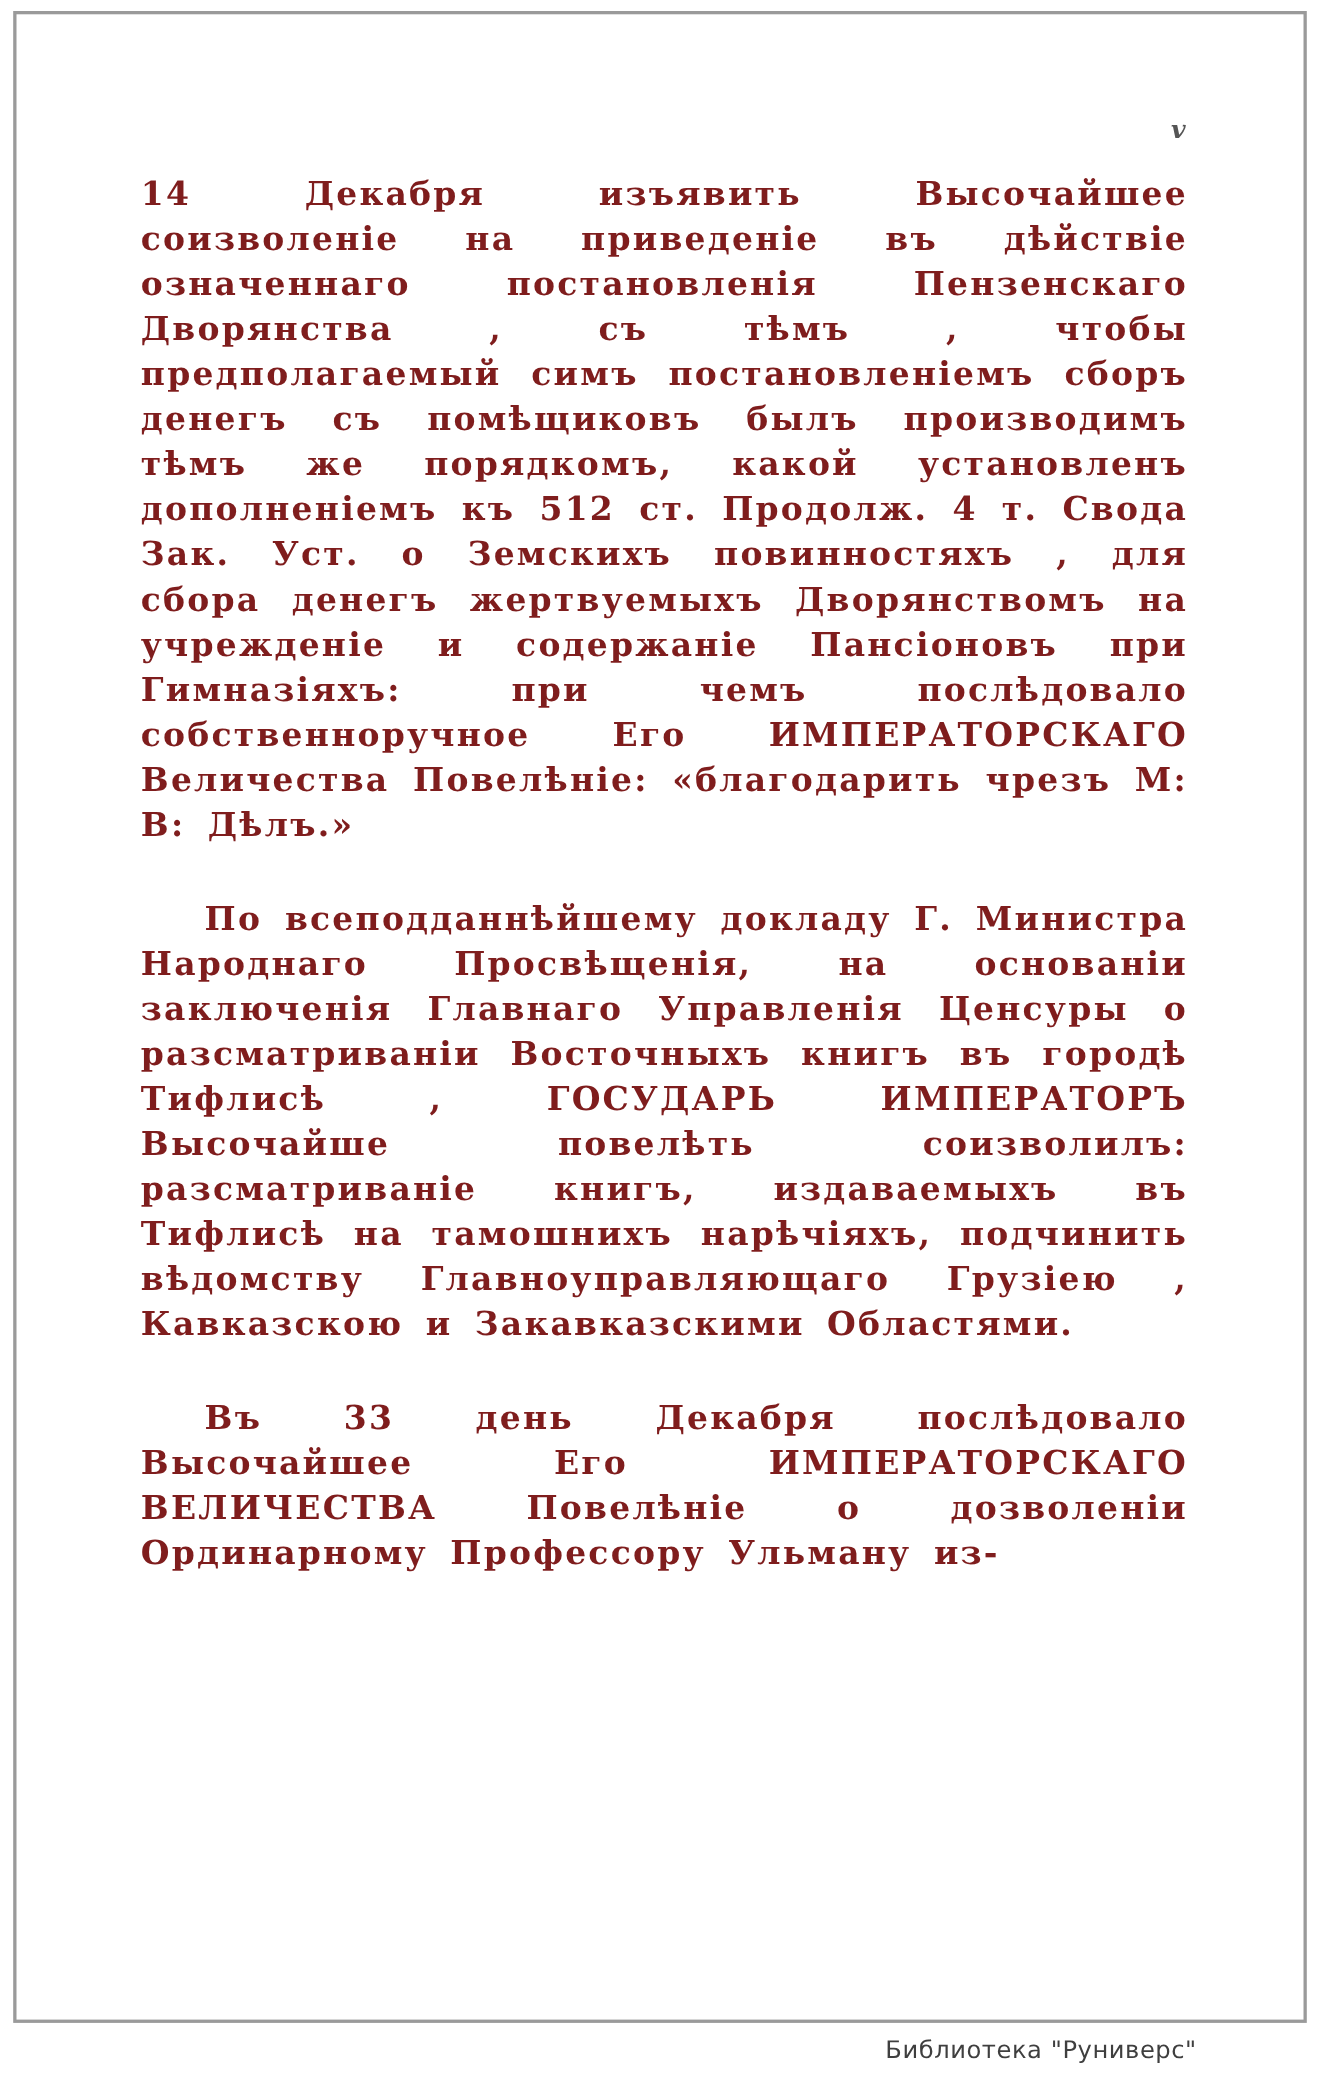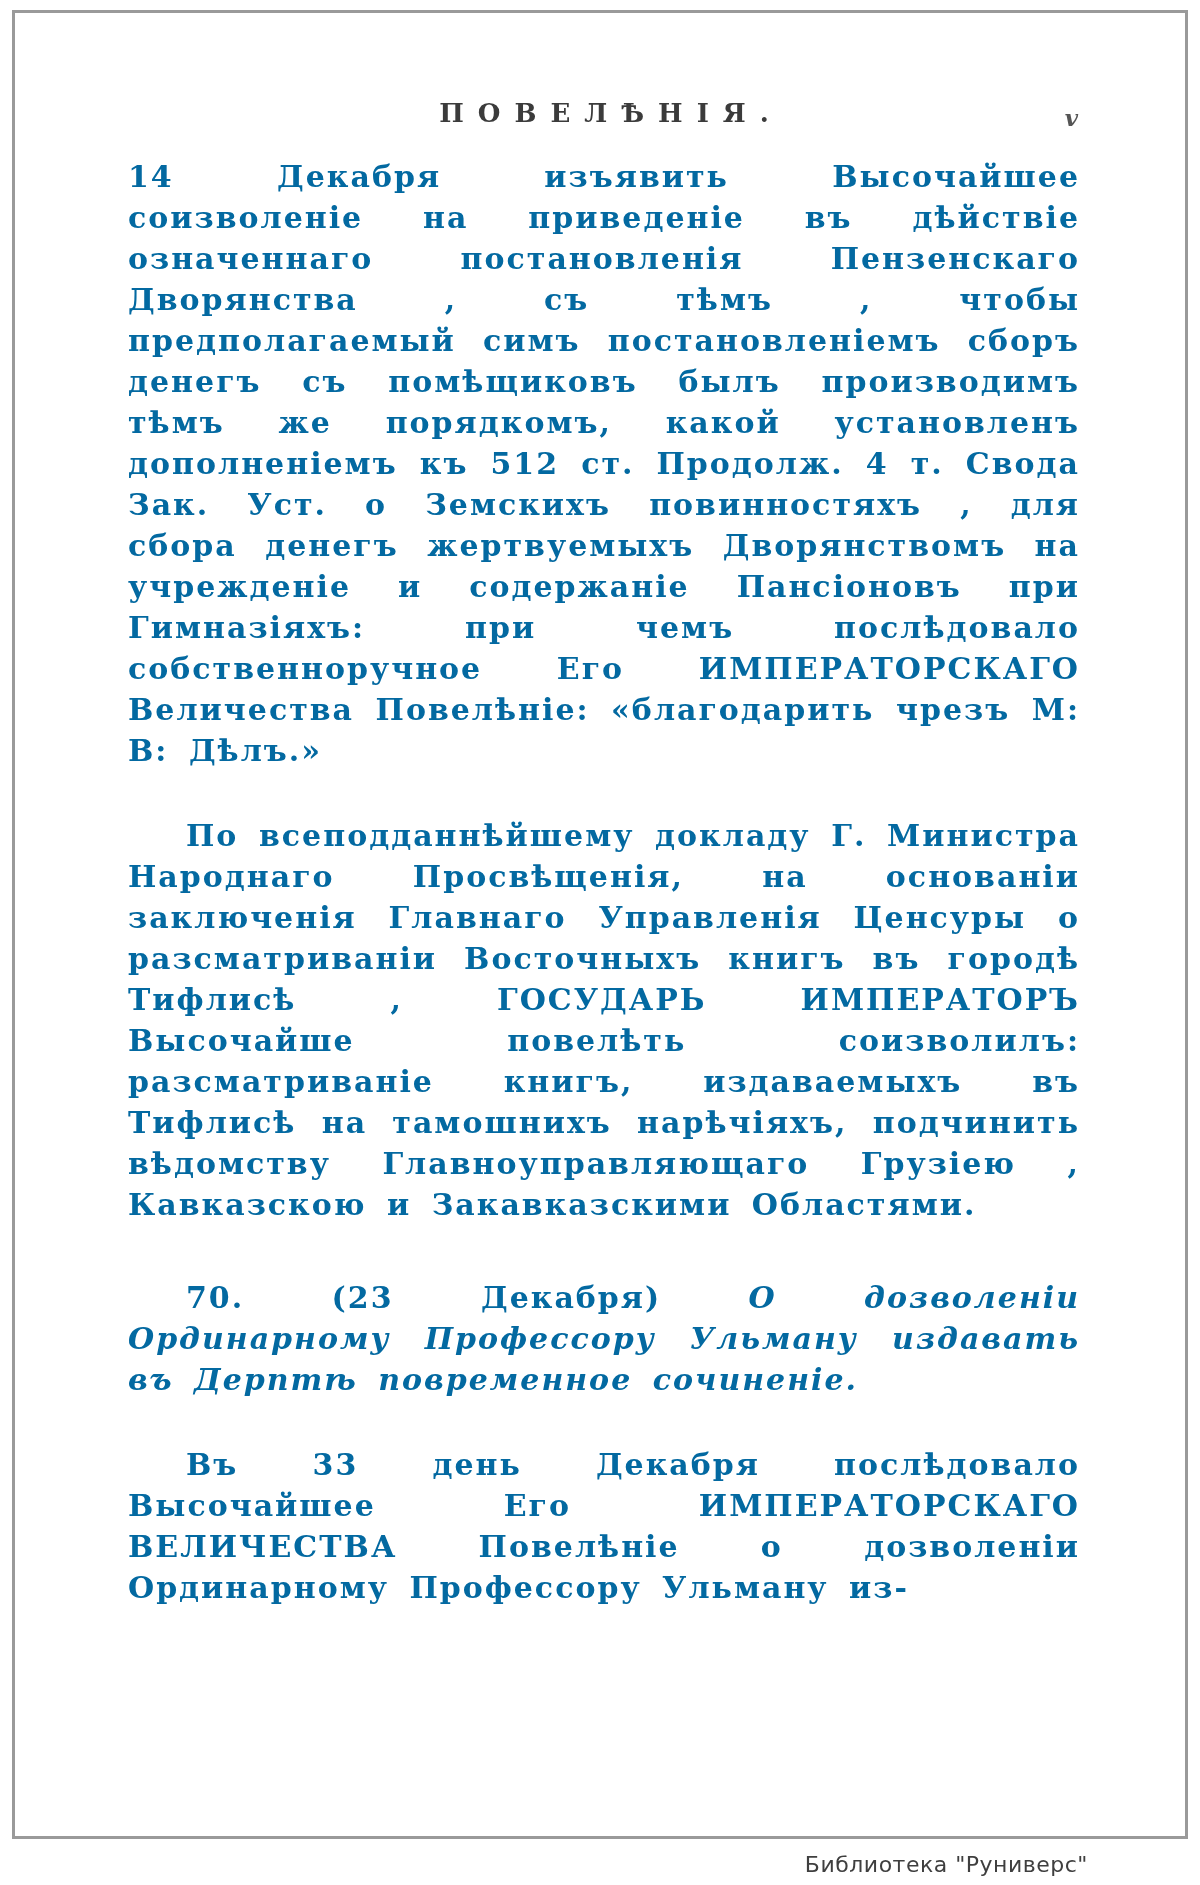--- a/index.html
+++ b/index.html
@@ -53,21 +53,21 @@
     color: #555555;
   }
   .para {
     font-size: 30px;
     line-height: 41px;
     font-weight: 700;
     letter-spacing: 2px;
     word-spacing: 8px;
     text-align: justify;
     margin: 0;
-    color: #0369a1;
+    color: #7f1d1d;
   }
   .para.indent {
     text-indent: 58px;
   }
   .section-heading {
     margin-top: 52px;
     text-indent: 58px;
   }
   .body-para {
     margin-top: 44px;
@@ -86,32 +86,30 @@
   }
 </style>
 </head>
 <body>
 
 <div class="scan-frame"></div>
 
 <div class="content">
 
   <header class="page-header">
-    <span class="running-title">ПОВЕЛѢНІЯ.</span>
     <span class="page-number">v</span>
   </header>
 
   <main>
 
     <p class="para">14 Декабря изъявить Высочайшее соизволеніе на приведеніе въ дѣйствіе означеннаго постановленія Пензенскаго Дворянства , съ тѣмъ , чтобы предполагаемый симъ постановленіемъ сборъ денегъ съ помѣщиковъ былъ производимъ тѣмъ же порядкомъ, какой установленъ дополненіемъ къ 512 ст. Продолж. 4 т. Свода Зак. Уст. о Земскихъ повинностяхъ , для сбора денегъ жертвуемыхъ Дворянствомъ на учрежденіе и содержаніе Пансіоновъ при Гимназіяхъ: при чемъ послѣдовало собственноручное Его ИМПЕРАТОРСКАГО Величества Повелѣніе: «благодарить чрезъ М: В: Дѣлъ.»</p>
 
 
     <p class="para indent body-para">По всеподданнѣйшему докладу Г. Министра Народнаго Просвѣщенія, на основаніи заключенія Главнаго Управленія Ценсуры о разсматриваніи Восточныхъ книгъ въ городѣ Тифлисѣ , ГОСУДАРЬ ИМПЕРАТОРЪ Высочайше повелѣть соизволилъ: разсматриваніе книгъ, издаваемыхъ въ Тифлисѣ на тамошнихъ нарѣчіяхъ, подчинить вѣдомству Главноуправляющаго Грузіею , Кавказскою и Закавказскими Областями.</p>
 
-    <p class="para section-heading"><span>70.</span> <span>(23 Декабря)</span> <span class="it">О дозволеніи Ординарному Профессору Ульману издавать въ Дерптѣ повременное сочиненіе.</span></p>
 
     <p class="para indent body-para">Въ 33 день Декабря послѣдовало Высочайшее Его ИМПЕРАТОРСКАГО ВЕЛИЧЕСТВА Повелѣніе о дозволеніи Ординарному Профессору Ульману из-</p>
 
   </main>
 
 </div>
 
 <div class="watermark">Библиотека "Руниверс"</div>
 
 </body></html>

